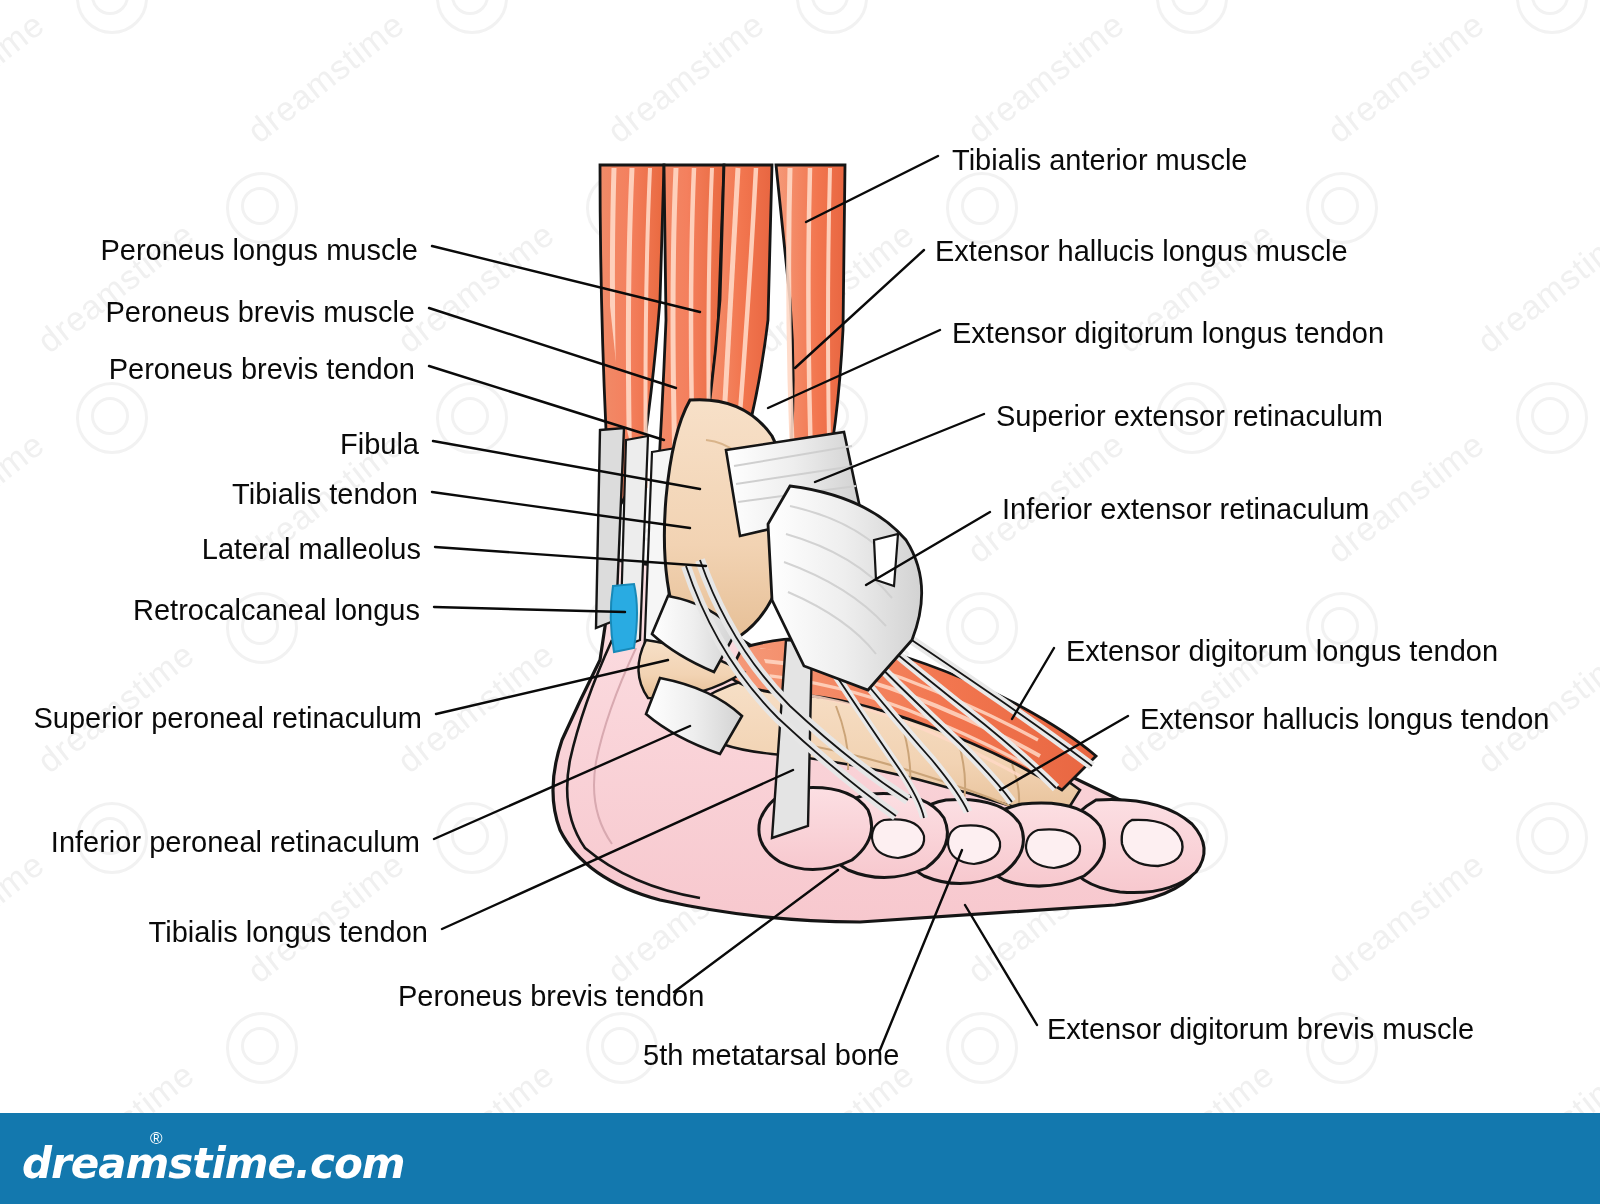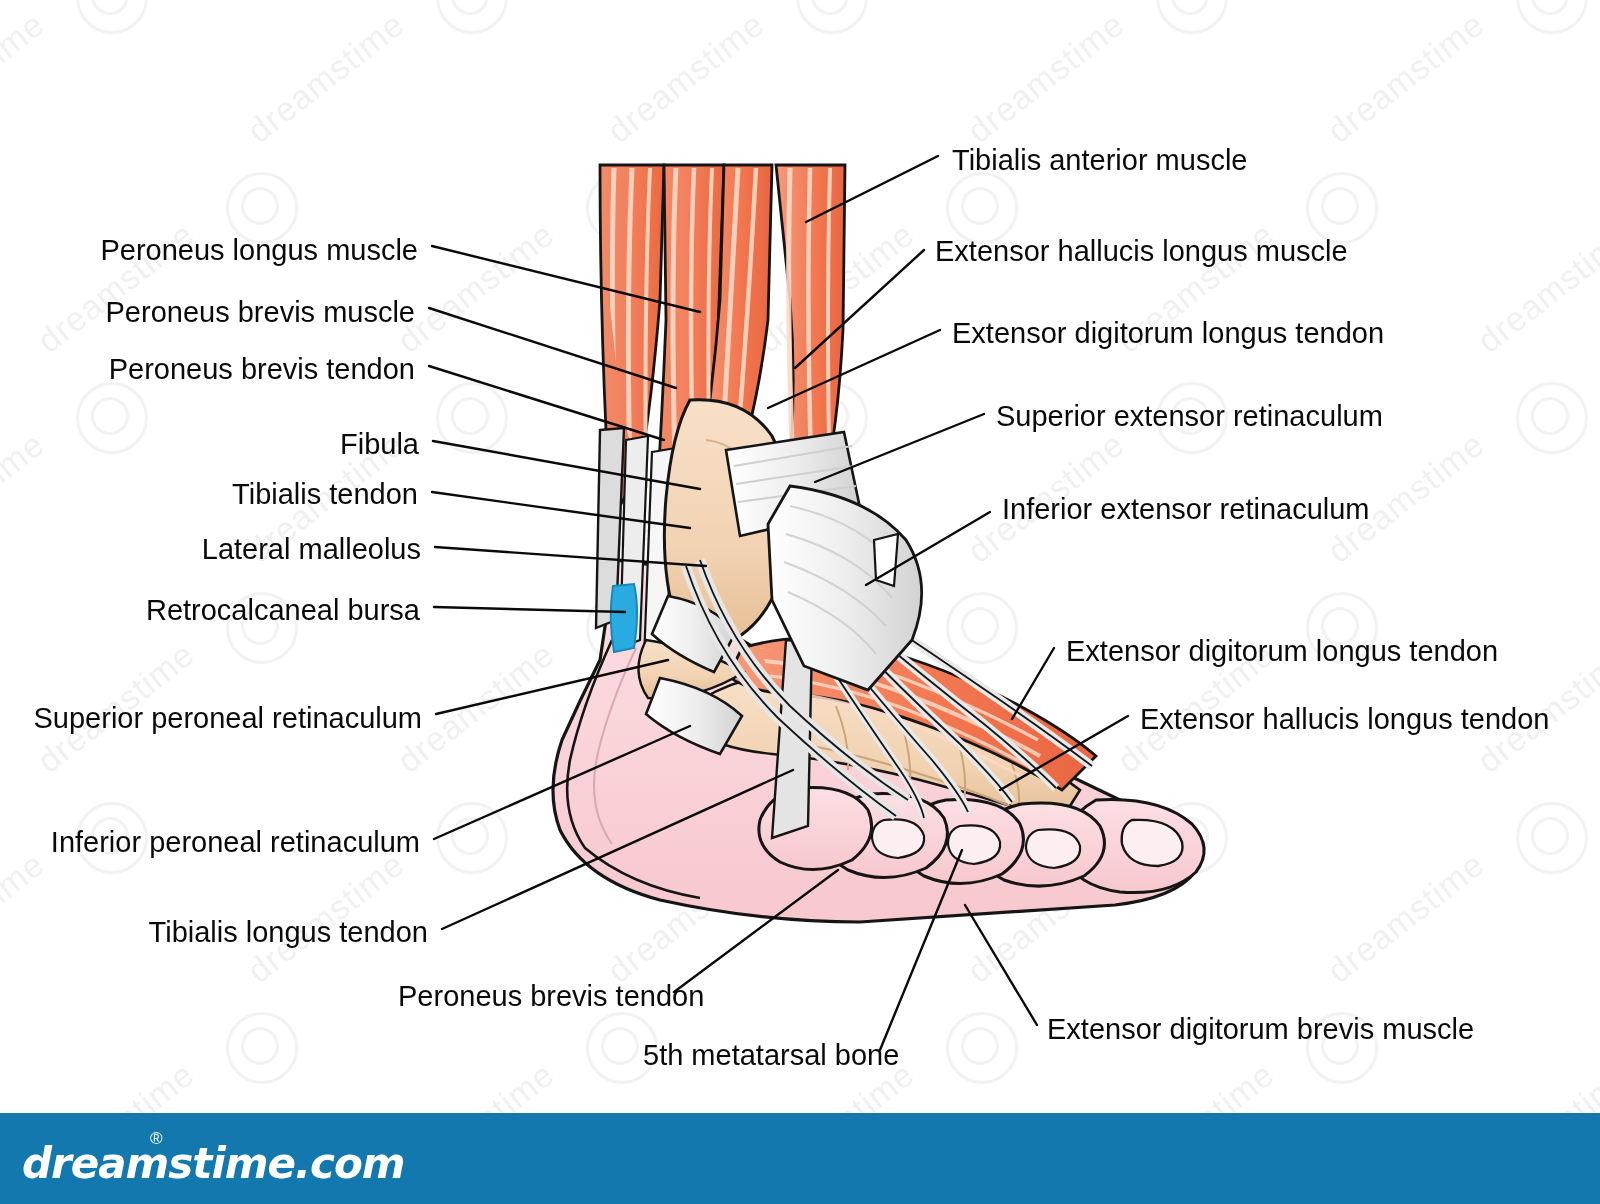--- a/index.html
+++ b/index.html
@@ -301,21 +301,21 @@
       </g>
   </svg>
 
   <div id="labels">
       <div class="lbl r" style="top: 235px; left: 0px; width: 418px;">Peroneus longus muscle</div>
       <div class="lbl r" style="top: 297px; left: 0px; width: 415px;">Peroneus brevis muscle</div>
       <div class="lbl r" style="top: 354px; left: 0px; width: 415px;">Peroneus brevis tendon</div>
       <div class="lbl r" style="top: 429px; left: 0px; width: 419px;">Fibula</div>
       <div class="lbl r" style="top: 479px; left: 0px; width: 418px;">Tibialis tendon</div>
       <div class="lbl r" style="top: 534px; left: 0px; width: 421px;">Lateral malleolus</div>
-      <div class="lbl r" style="top: 595px; left: 0px; width: 420px;">Retrocalcaneal bursa</div>
+      <div class="lbl r" style="top: 595px; left: 0px; width: 420px;">Retrocalcaneal longus</div>
       <div class="lbl r" style="top: 703px; left: 0px; width: 422px;">Superior peroneal retinaculum</div>
       <div class="lbl r" style="top: 827px; left: 0px; width: 420px;">Inferior peroneal retinaculum</div>
       <div class="lbl r" style="top: 917px; left: 0px; width: 428px;">Tibialis longus tendon</div>
       <div class="lbl l" style="top: 145px; left: 952px;">Tibialis anterior muscle</div>
       <div class="lbl l" style="top: 236px; left: 935px; text-align: right;">Extensor hallucis longus muscle</div>
       <div class="lbl l" style="top: 318px; left: 952px;">Extensor digitorum longus tendon</div>
       <div class="lbl l" style="top: 401px; left: 996px;">Superior extensor retinaculum</div>
       <div class="lbl l" style="top: 494px; left: 1002px;">Inferior extensor retinaculum</div>
       <div class="lbl l" style="top: 636px; left: 1066px;">Extensor digitorum longus tendon</div>
       <div class="lbl l" style="top: 704px; left: 1140px;">Extensor hallucis longus tendon</div>

